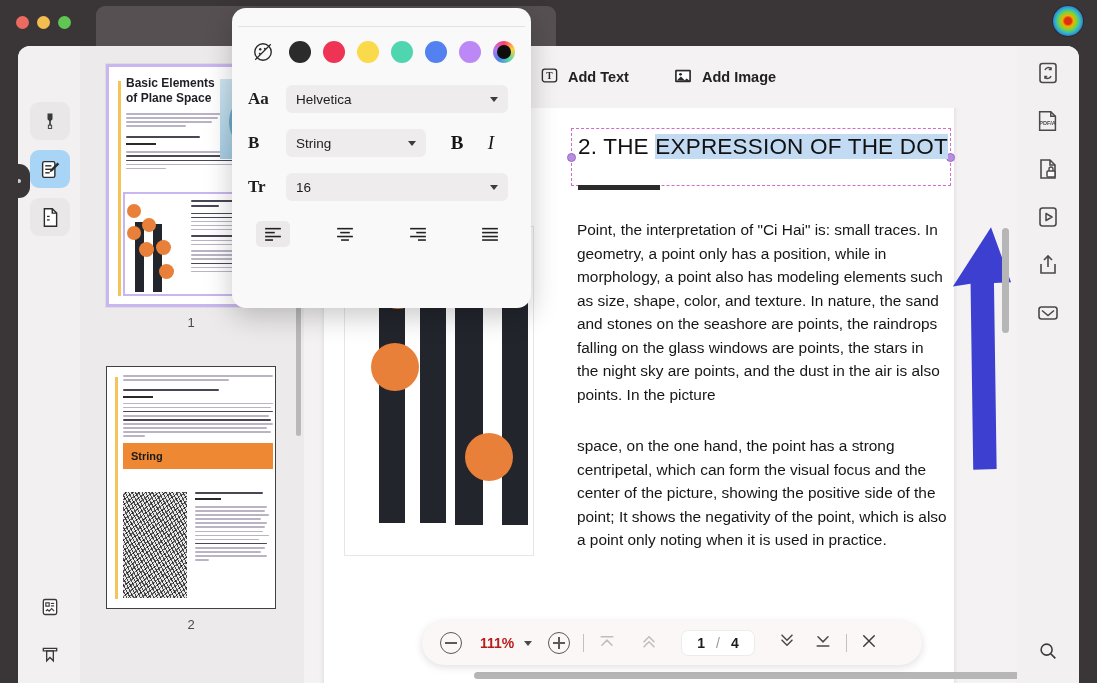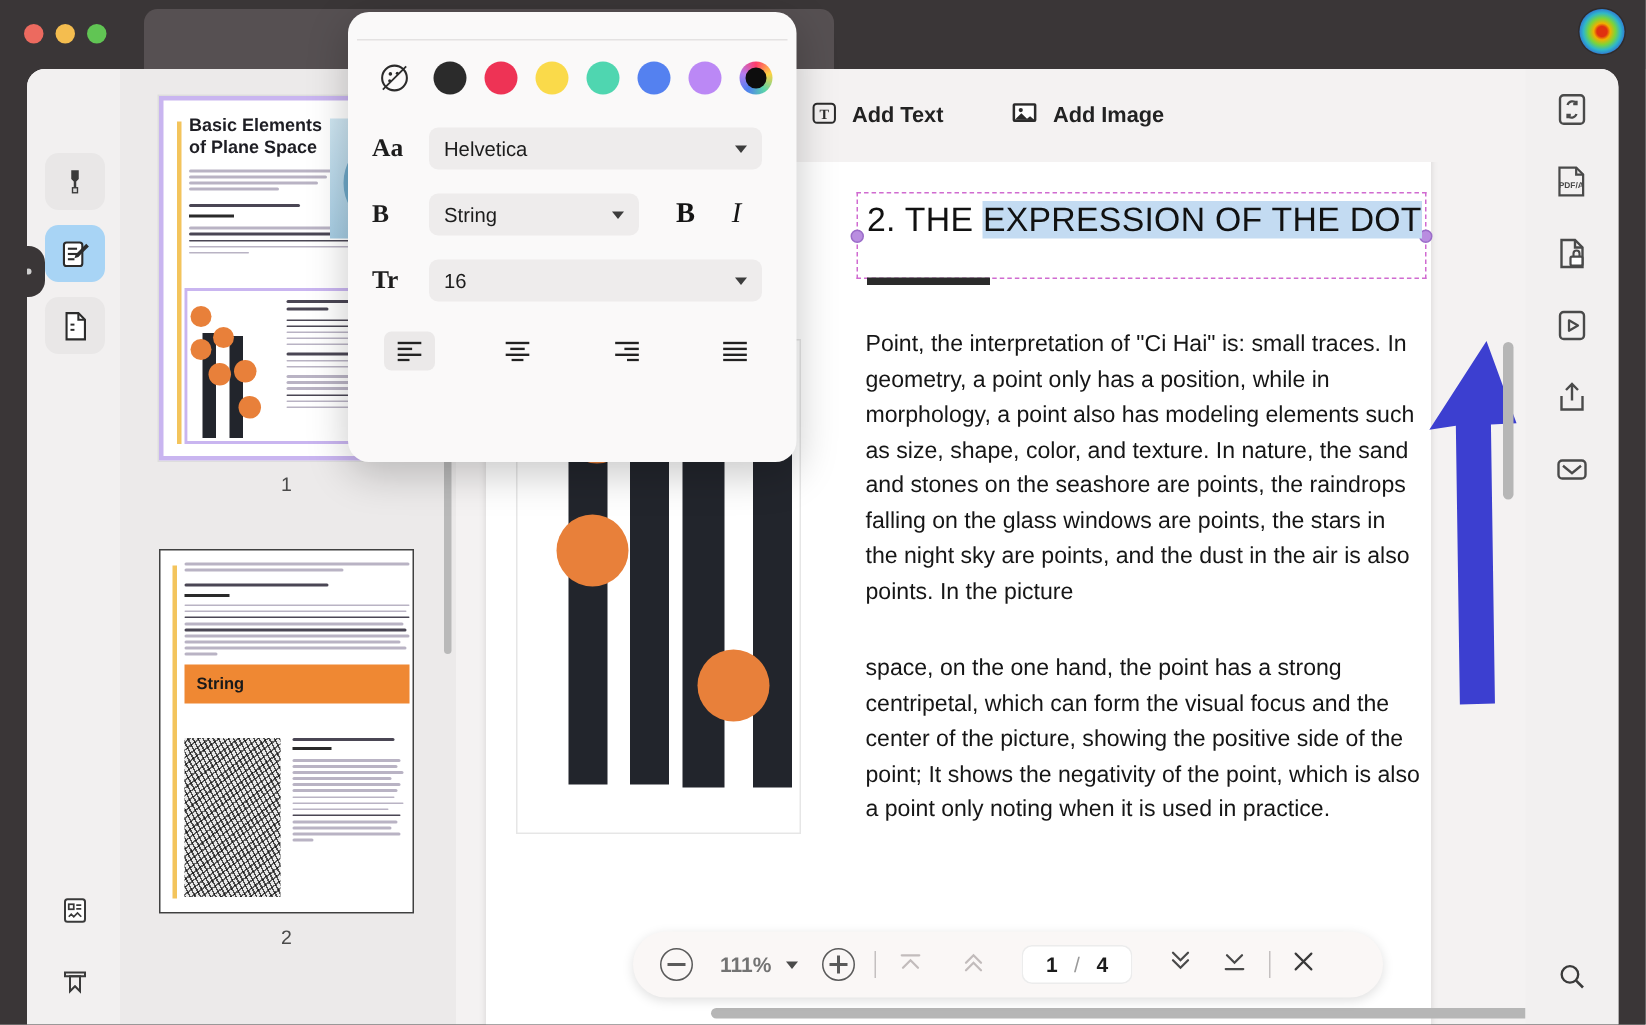--- a/index.html
+++ b/index.html
@@ -179,21 +179,21 @@
   
   .pager {
     position: absolute; left: 404px; bottom: 18px; width: 500px; height: 44px;
     background: #faf7f6; border-radius: 22px; box-shadow: 0 2px 8px rgba(0,0,0,.13);
     display: flex; align-items: center; padding: 0 18px; gap: 0;
   }
   .pg { display: flex; align-items: center; justify-content: center; cursor: pointer; color: #3a3a3a; }
   .circ { width: 22px; height: 22px; border-radius: 50%; border: 1.6px solid #5a5a5a; position: relative; }
   .circ:before { content:''; position:absolute; left:4px; top:9.2px; width:12px; height:1.8px; background:#5a5a5a; }
   .circ.plus:after { content:''; position:absolute; left:9.2px; top:4px; width:1.8px; height:12px; background:#5a5a5a; }
-  .zoomval { font-size: 14px; font-weight: bold; color: #737373; margin: 0 10px 0 18px; }
+  .zoomval { font-size: 14px; font-weight: bold; color: #b91c1c; margin: 0 10px 0 18px; }
   .caret { width: 0; height: 0; border-left: 4.5px solid transparent; border-right: 4.5px solid transparent;
            border-top: 5.5px solid #4a4a4a; margin-right: 16px; cursor: pointer; }
   .divider { width: 1px; height: 18px; background: #c4c0c0; margin: 0 13px; }
   .pagebox {
     background: #fff; border-radius: 7px; padding: 5px 16px; margin: 0 8px;
     display: flex; align-items: center; gap: 11px; font-size: 14px; font-weight: bold; color: #1c1c1c;
     box-shadow: inset 0 0 0 1px #ececec;
   }
   .pagebox .sl { color: #9a9a9a; font-weight: normal; }
 

